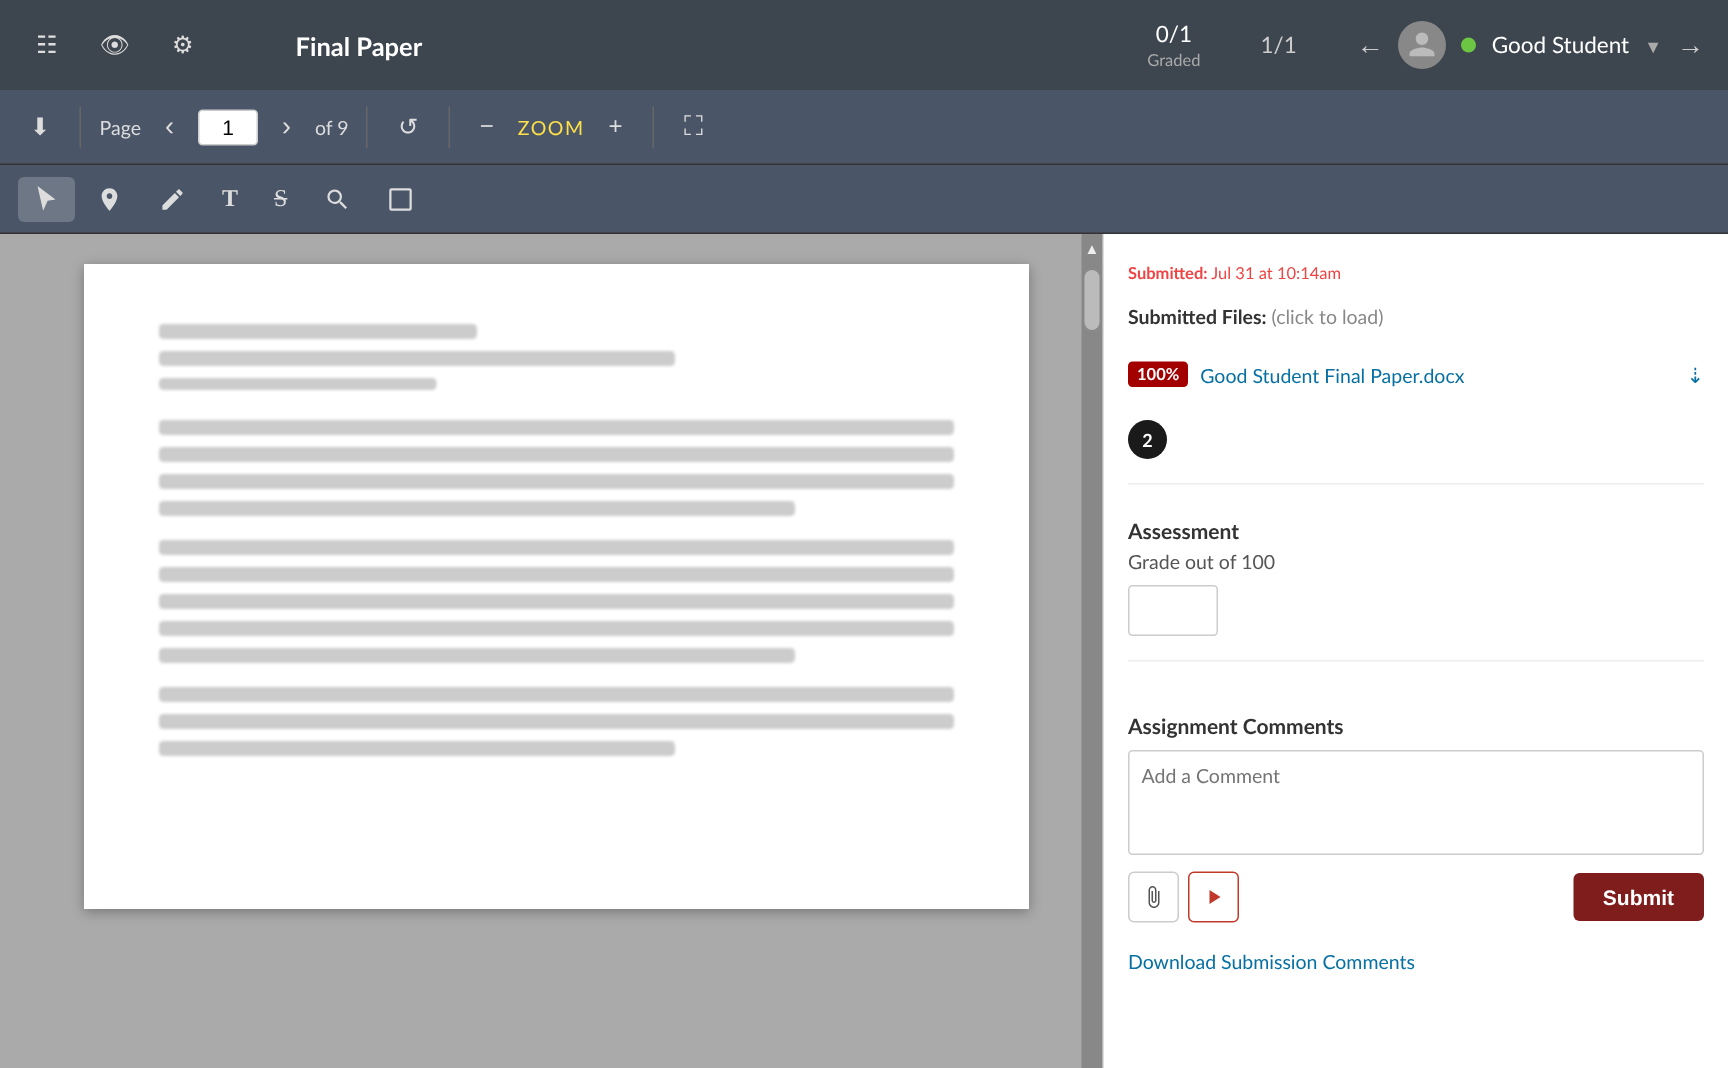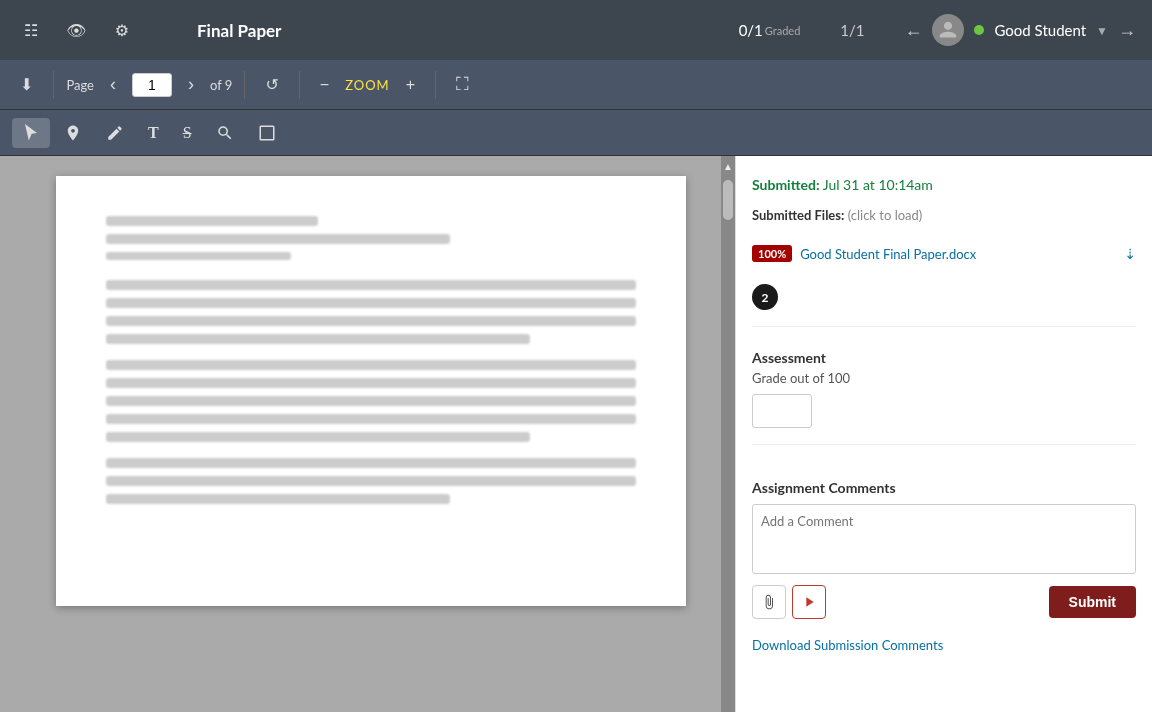--- a/index.html
+++ b/index.html
@@ -35,20 +35,21 @@
       font-size: 17px;
       font-weight: bold;
       color: white;
     }
     .nav-title-sub {
       font-size: 12px;
       color: #bbb;
     }
     .top-nav-center {
       display: flex;
+      flex-direction: column;
       align-items: center;
       font-size: 13px;
       color: #ccc;
       gap: 2px;
       text-align: right;
     }
     .graded-label {
       font-size: 11px;
       color: #aaa;
     }
@@ -236,22 +237,22 @@
       flex: 1;
       background: white;
       border-left: 1px solid #ddd;
       padding: 20px 16px;
       overflow-y: auto;
       display: flex;
       flex-direction: column;
       gap: 14px;
     }
     .info-row {
-      font-size: 14px;
-      color: #15803d;
+      font-size: 11px;
+      color: #ef4444;
     }
     .info-row strong {
       font-weight: bold;
     }
     .submitted-files-row {
       font-size: 13px;
       color: #333;
     }
     .file-item {
       display: flex;

